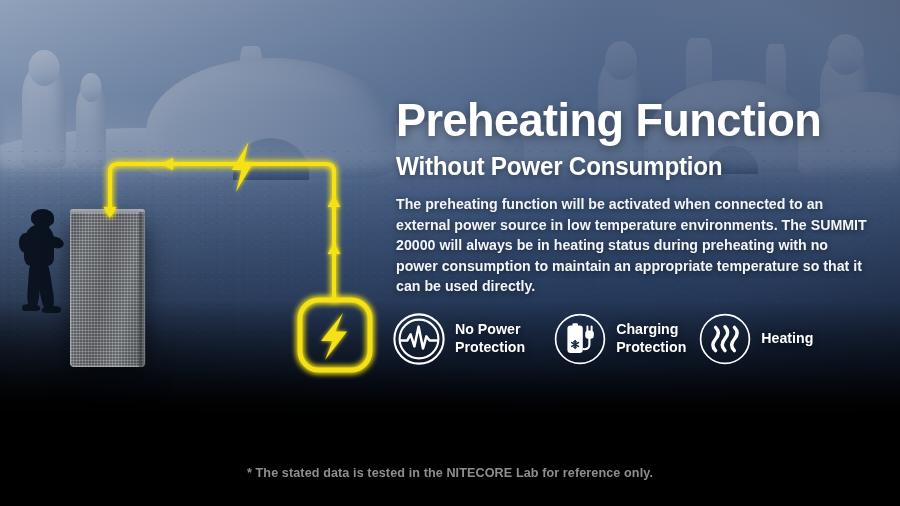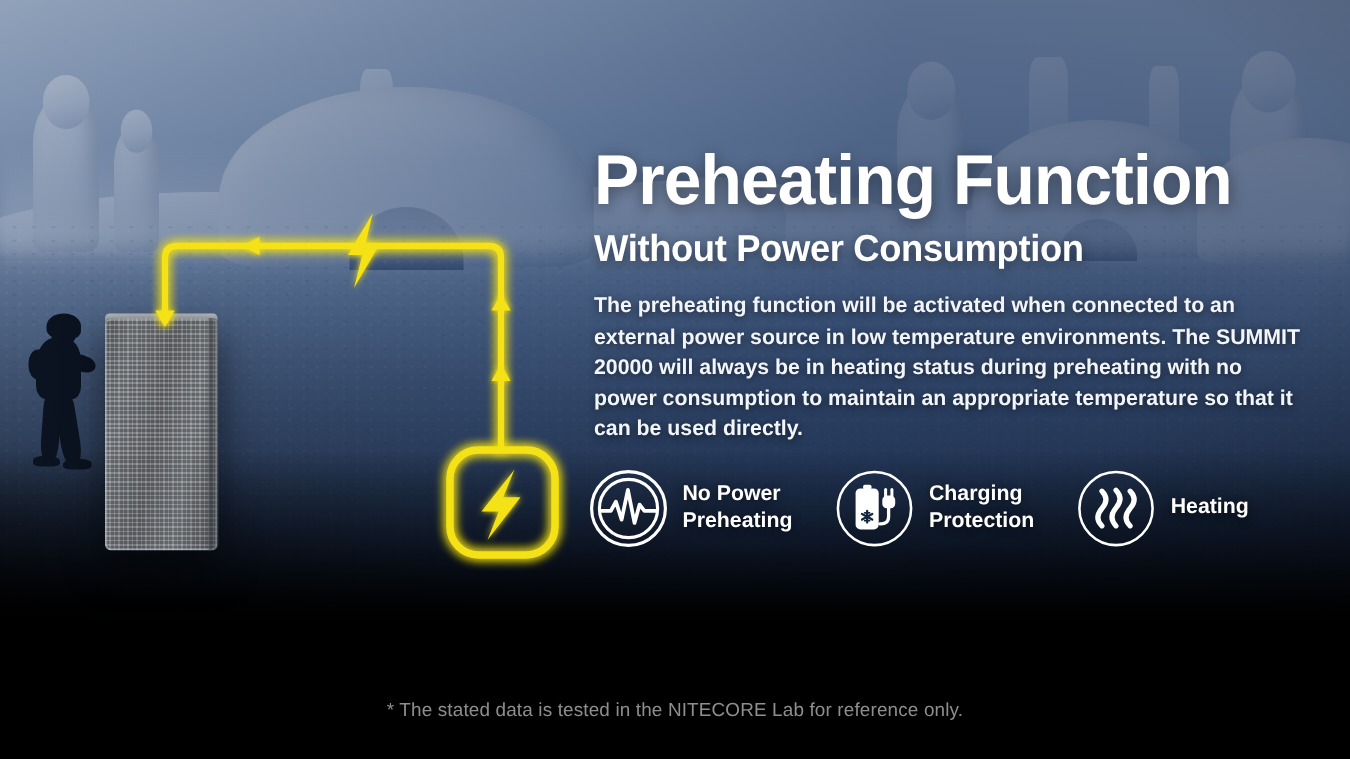--- a/index.html
+++ b/index.html
@@ -193,28 +193,28 @@
   .f-label{
     margin-left:9px;
     font-size:14.2px;
     font-weight:700;
     line-height:1.26;
     color:#ffffff;
     white-space:pre-line;
     text-shadow: 0 1px 6px rgba(0,0,0,.6);
   }
   #feat-0{ margin-right:28px; }
-  #feat-1{ margin-right:28px; }
+  #feat-1{ margin-right:12px; }
 
   
   #footnote{
     position:absolute; left:0; top:466px; width:900px;
     text-align:center;
     font-size:12.6px;
-    font-weight:400;
+    font-weight:700;
     color:#8e8e8e;
     letter-spacing:.1px;
   }
 </style>
 </head>
 <body>
 
 <div id="stage">
 
   <div id="photo">
@@ -320,21 +320,21 @@
 
   <div id="features">
 
     <div class="feature" id="feat-0">
       <svg class="f-ico" viewBox="0 0 54 54">
         <circle cx="27" cy="27" r="24.6" fill="none" stroke="#ffffff" stroke-width="2.1"></circle>
         <circle cx="27" cy="27" r="19.4" fill="none" stroke="#ffffff" stroke-width="2.1"></circle>
         <path d="M 8.4,28.6 L 15.2,28.6 L 18.6,22.4 L 22.4,34.4 L 26.6,14.6 L 31,36.6 L 34.4,24.4 L 37.6,28.6 L 45.6,28.6" fill="none" stroke="#ffffff" stroke-width="2.5" stroke-linecap="round" stroke-linejoin="round"></path>
       </svg>
       <div class="f-label">No Power
-Preheating</div>
+Protection</div>
     </div>
 
     <div class="feature" id="feat-1">
       <svg class="f-ico" viewBox="0 0 54 54">
         <circle cx="27" cy="27" r="24.4" fill="none" stroke="#ffffff" stroke-width="1.7"></circle>
 
         <rect x="14.4" y="13.6" width="15.4" height="27.4" rx="3.2" fill="#ffffff"></rect>
         <rect x="19.4" y="11.2" width="5.6" height="3.2" rx="1.2" fill="#ffffff"></rect>
 
         <g stroke="#16263c" stroke-width="1.5" stroke-linecap="round">

